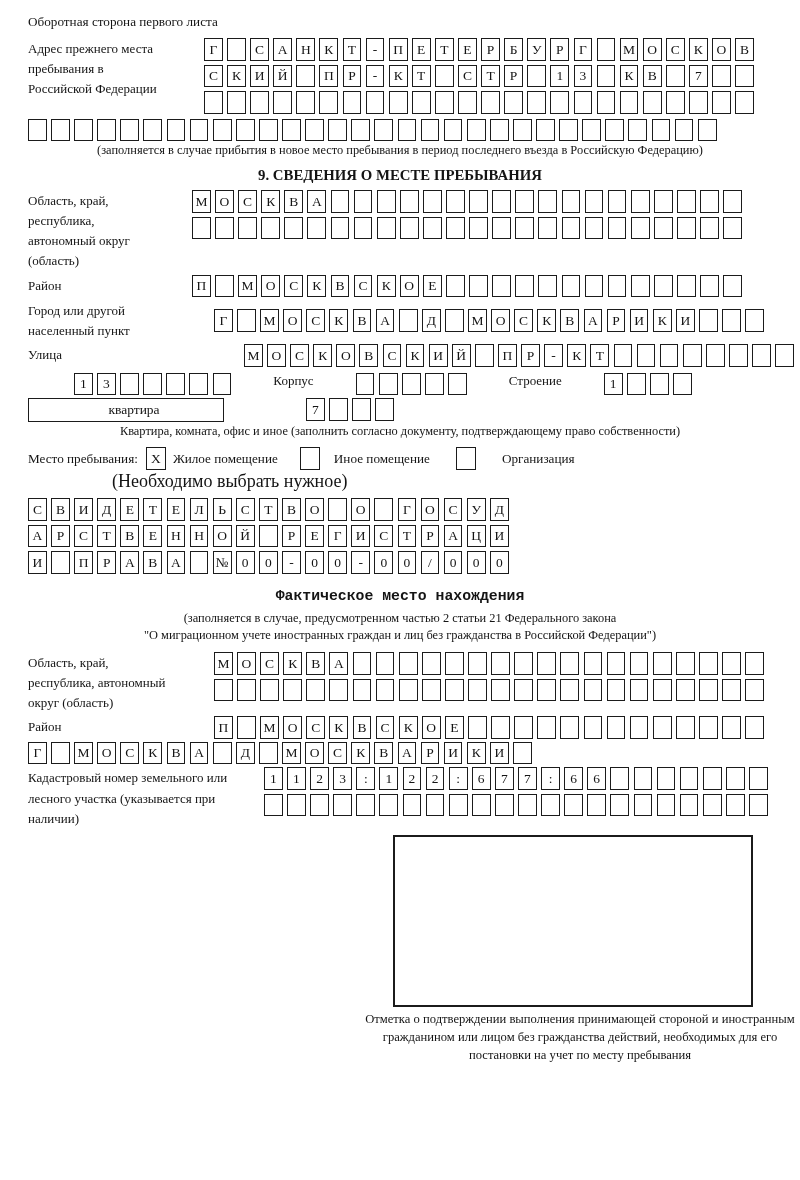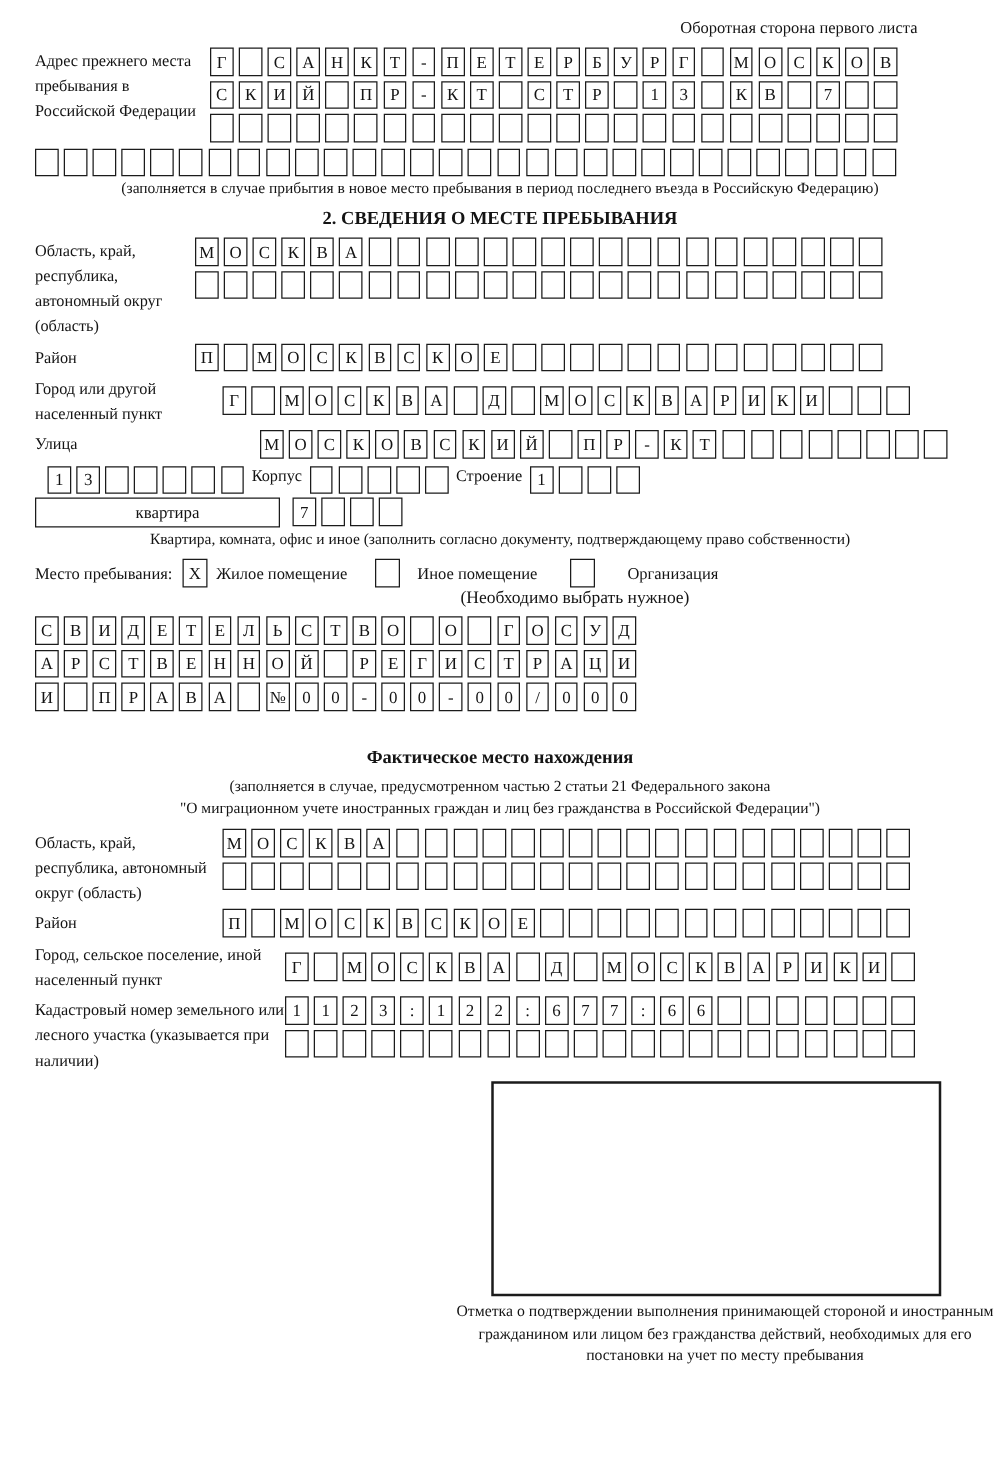--- a/index.html
+++ b/index.html
@@ -1,21 +1,21 @@
 <!DOCTYPE html>
 <html><head>
 <meta charset="utf-8">
 <style>
   html,body { margin:0; padding:0; background:#ffffff; }
   body { width:800px; height:1180px; font-family:"Liberation Serif", serif; color:#141414; overflow:hidden; }
   .page { box-sizing:border-box; width:800px; padding:8px 28px 0 28px; }
 
-  .corner { text-align:right; font-size:13.2px; padding-right:38px; margin-top:6px; }
-
-  .frow { display:flex; align-items:flex-start; margin-top:3px; }
+  .corner { font-size:13.2px; padding-right:38px; margin-top:6px; }
+
+  .frow { display:flex; align-items:flex-start; margin-top:3px;gap:36px; }
   .frow.center-v { align-items:center; }
   .flabel { font-size:13px; line-height:1.55; padding-top:1px; flex:0 0 auto; }
 
   .w140 { width:140px; } .w128 { width:128px; } .w150 { width:150px; }
   .w180 { width:180px; } .w225 { width:225px; } .w200 { width:200px; }
 
   .cells { display:flex; gap:4.3px; }
   .cells-col .cells { margin-bottom:4px; }
   .cell {
     box-sizing:content-box; width:16.8px; height:20.5px; flex:0 0 auto;
@@ -29,30 +29,30 @@
   .widebox { box-sizing:border-box; height:24px; border:1.7px solid #1b1b1b;
     display:flex; align-items:center; justify-content:center; font-size:13.5px; flex:0 0 auto; }
   .dom-box { width:162px; }
   .kv-box  { width:196px;padding-left:16px; }
   .gap10 { width:10px; flex:0 0 auto; }
   .inline-lbl { font-size:13px; padding:0 6px; white-space:nowrap; }
 
   .stay-row { display:flex; align-items:center; margin-top:8px; font-size:13.2px; }
   .checkbox { box-sizing:border-box; width:20px; height:23px; border:1.7px solid #1b1b1b;
     display:flex; align-items:center; justify-content:center; font-size:13.5px; flex:0 0 auto; }
-  .stay-note { font-size:14px; margin-left:120px; margin-top:1px;text-align:center; }
+  .stay-note { font-size:18px; margin-left:84px; margin-top:1px; }
 
   .fact-note { font-size:12.4px; text-align:center; line-height:1.38; }
 
   .stamp-box { box-sizing:border-box; width:360px; height:172px; border:2px solid #1b1b1b;
     margin-left:365px; margin-top:6px; }
   .stamp-caption { width:432px; margin-left:336px; margin-top:4px;
     font-size:12.6px; line-height:1.42; text-align:center; }
 
-  .mt6 { margin-top:6px; } .mt8 { margin-top:8px; } .mt10 { margin-top:25px; }
+  .mt6 { margin-top:6px; } .mt8 { margin-top:8px; } .mt10 { margin-top:10px;font-family:Liberation Mono, monospace; }
 </style>
 </head>
 <body>
 
 <div class="page">
 
   <div class="corner">Оборотная сторона первого листа</div>
 
   <div class="frow mt8">
     <div class="flabel w140">Адрес прежнего места пребывания в Российской Федерации</div>
@@ -164,21 +164,21 @@
       <span class="cell"></span>
       <span class="cell"></span>
       <span class="cell"></span>
       <span class="cell"></span>
       <span class="cell"></span>
       <span class="cell"></span>
       <span class="cell"></span>
     </div>
   <div class="note">(заполняется в случае прибытия в новое место пребывания в период последнего въезда в Российскую Федерацию)</div>
 
-  <div class="sect-title">2. СВЕДЕНИЯ О МЕСТЕ ПРЕБЫВАНИЯ</div>
+  <div class="sect-title">9. СВЕДЕНИЯ О МЕСТЕ ПРЕБЫВАНИЯ</div>
 
   <div class="frow">
     <div class="flabel w128">Область, край, республика, автономный округ (область)</div>
     <div class="cells-col">
       <div class="cells">
           <span class="cell">М</span>
           <span class="cell">О</span>
           <span class="cell">С</span>
           <span class="cell">К</span>
           <span class="cell">В</span>
@@ -532,21 +532,20 @@
         <span class="cell"></span>
         <span class="cell"></span>
         <span class="cell"></span>
         <span class="cell"></span>
         <span class="cell"></span>
         <span class="cell"></span>
       </div>
   </div>
 
   <div class="frow center-v">
-    <div class="flabel w200">Город, сельское поселение, иной населенный пункт</div>
     <div class="cells">
         <span class="cell">Г</span>
         <span class="cell"></span>
         <span class="cell">М</span>
         <span class="cell">О</span>
         <span class="cell">С</span>
         <span class="cell">К</span>
         <span class="cell">В</span>
         <span class="cell">А</span>
         <span class="cell"></span>

